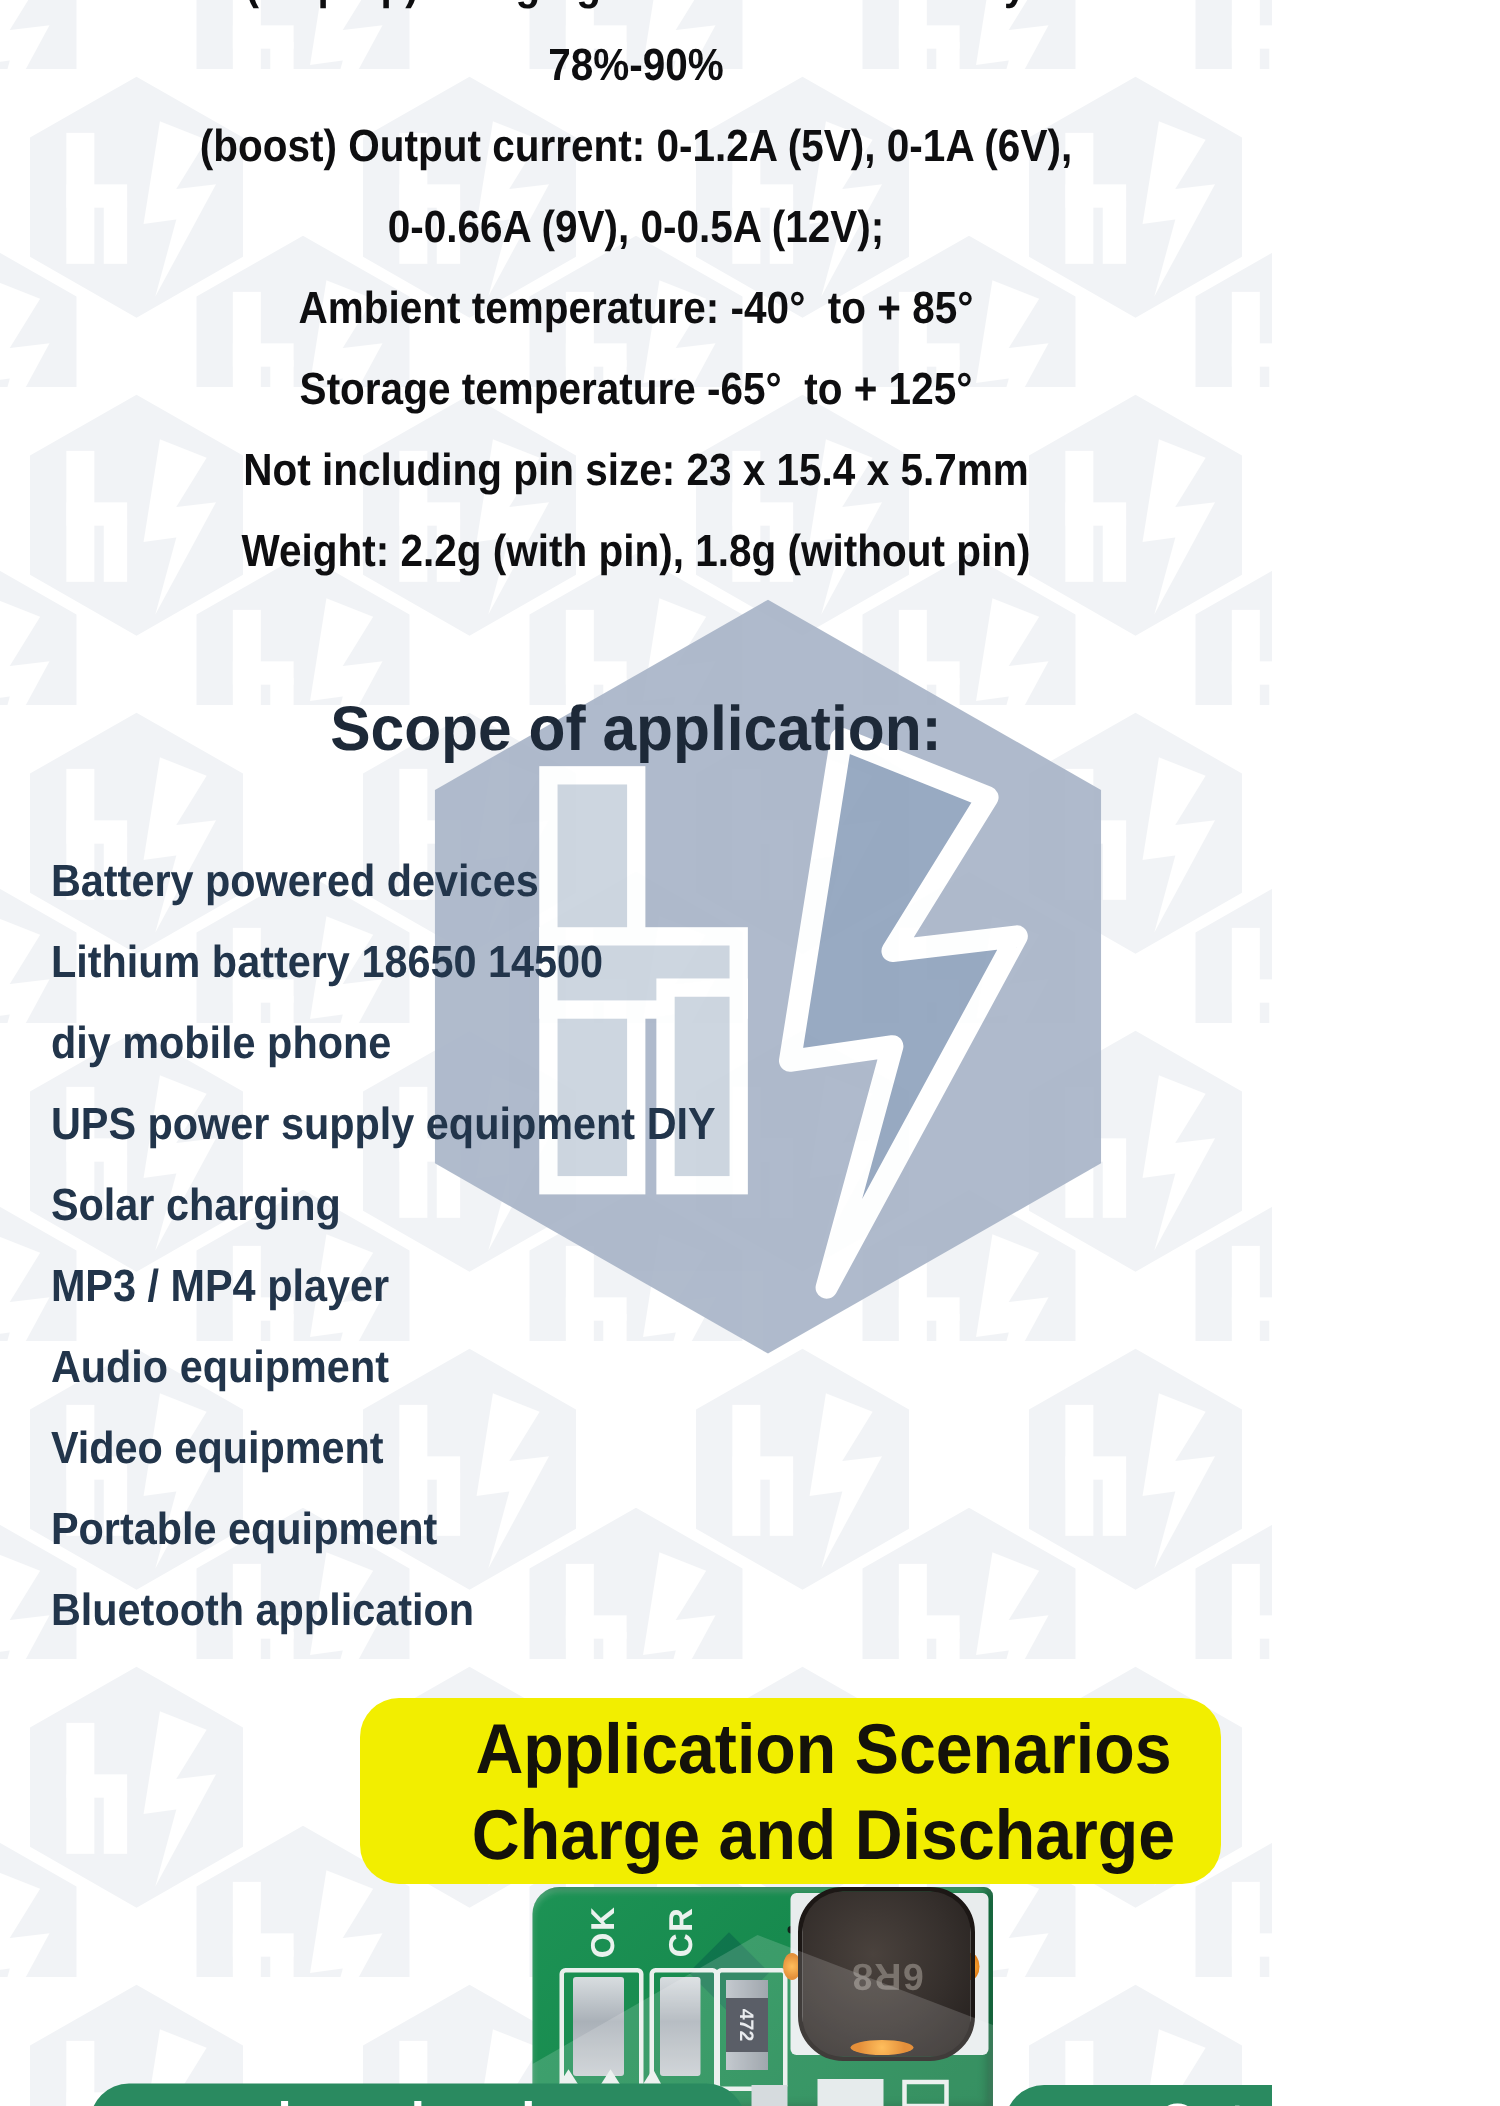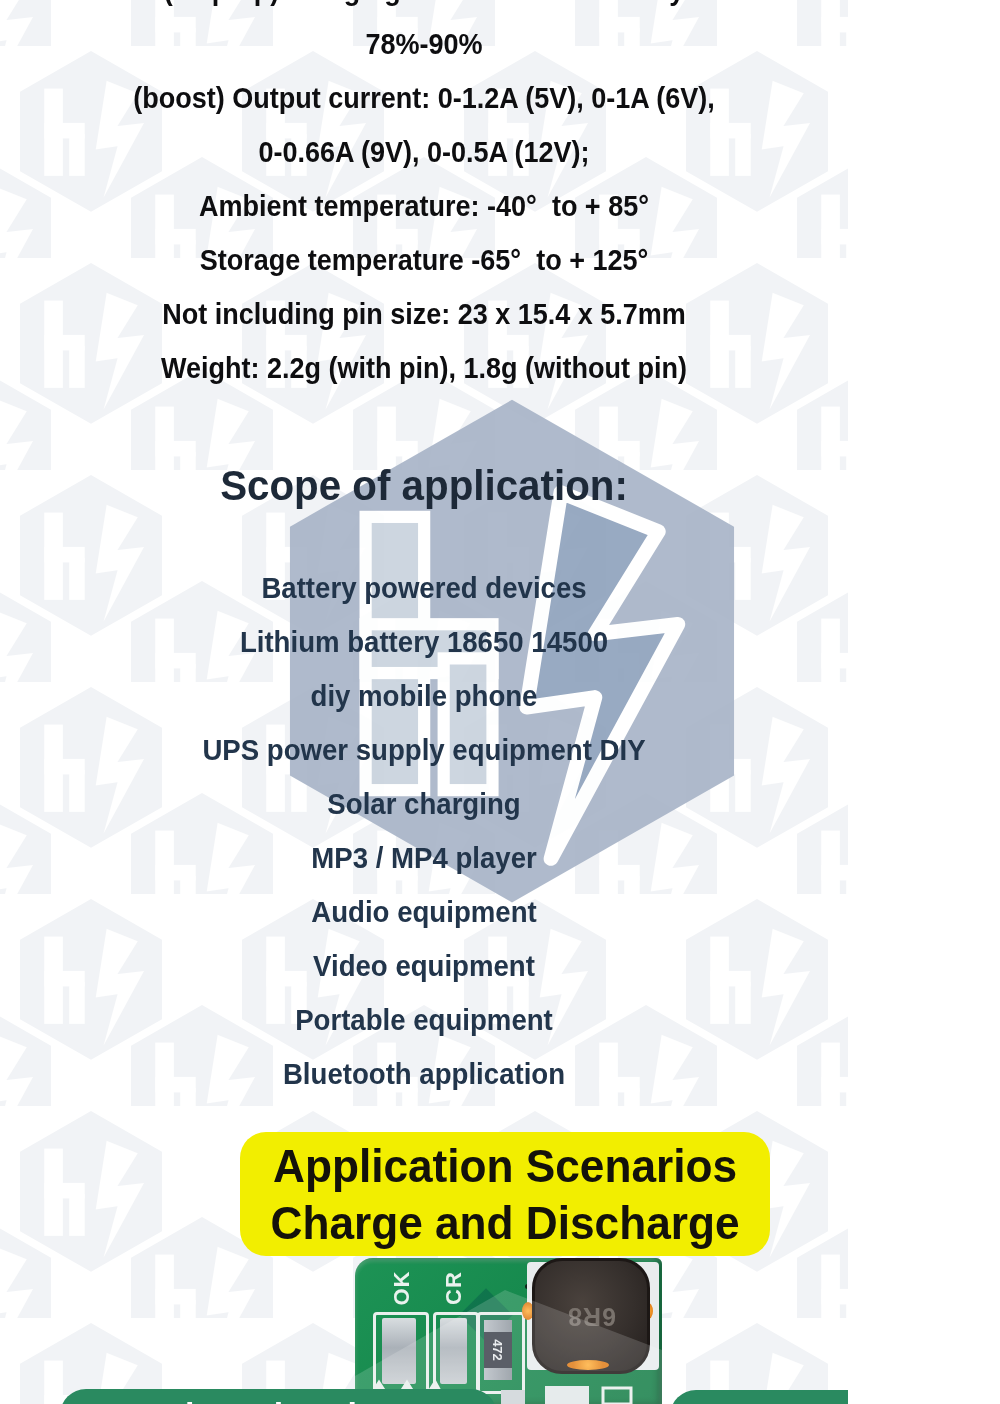--- a/index.html
+++ b/index.html
@@ -8,27 +8,27 @@
   .wm-tiles{position:absolute;left:0;top:0;}
   .wm-big{position:absolute;left:0;top:0;}
 
   
   .specs{position:absolute;top:-37px;left:0;width:100%;text-align:center;z-index:3;}
   .spec-line{display:block;line-height:54px;font-size:30px;font-weight:700;color:#0e0e10;
              white-space:pre;transform:scaleX(.9);}
 
   .scope-heading{position:absolute;top:462px;left:0;width:100%;text-align:center;z-index:3;
                  font-size:42px;font-weight:700;color:#1d2938;transform:scaleX(.96);}
-  .scope-list{position:absolute;top:561px;left:0;width:100%;text-align:center;z-index:3;}
+  .scope-list{position:absolute;top:561px;left:0;width:100%;text-align:left;z-index:3;}
   .scope-item{display:block;line-height:54px;font-size:30px;font-weight:700;color:#22354b;
               white-space:pre;transform:scaleX(.92);}
 
   
   .banner{position:absolute;left:240px;top:1132px;width:530px;height:124px;background:#f2ee00;
-          border-radius:26px;display:flex;flex-direction:column;justify-content:center;z-index:4;}
+          border-radius:26px;display:flex;flex-direction:column;justify-content:center;z-index:4;padding-left:44px;}
   .banner-line{text-align:center;font-size:47px;line-height:57px;font-weight:700;color:#14120a;
                white-space:pre;transform:scaleX(.94);}
 
   
   .pcb{position:absolute;left:355px;top:1258px;width:307px;height:146px;z-index:4;
        background:linear-gradient(135deg,#1d9355 0%,#178a4e 45%,#107a43 100%);
        border-radius:18px 6px 0 0;box-shadow:inset -4px 0 6px rgba(0,40,20,.45), inset 0 3px 4px rgba(255,255,255,.25);}
   .silk-label{position:absolute;color:#eaf2ee;font-weight:700;font-size:22px;letter-spacing:1px;
               width:46px;height:46px;display:flex;align-items:center;justify-content:center;
               transform:rotate(-90deg);}

